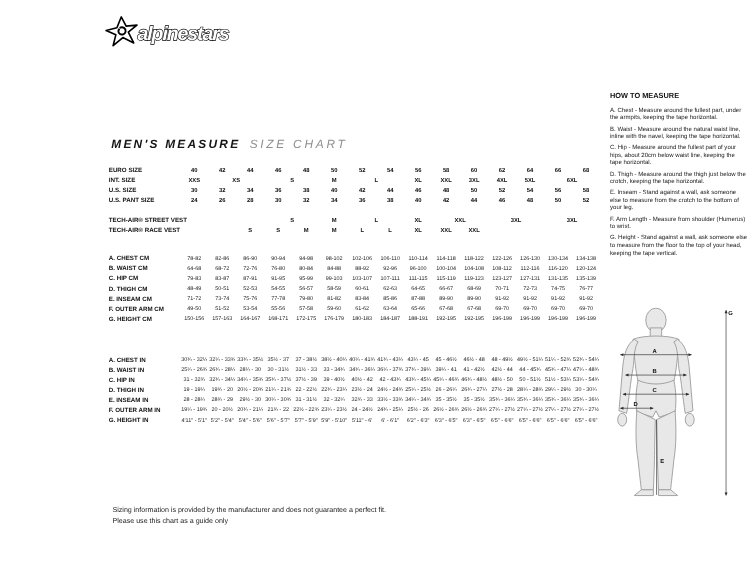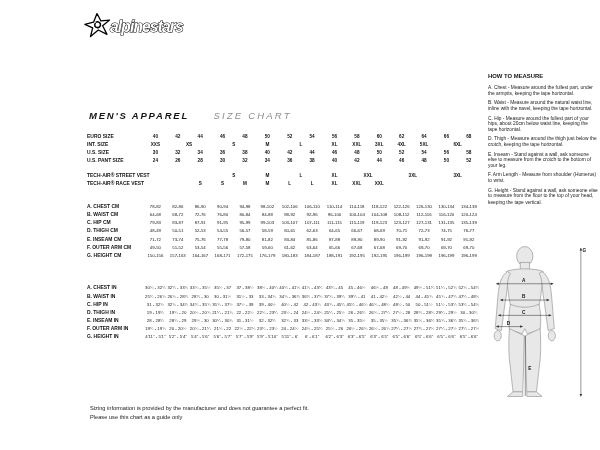--- a/index.html
+++ b/index.html
@@ -6,21 +6,21 @@
   * { box-sizing:border-box; }
   html,body { margin:0; padding:0; }
   body {
     width:600px; height:450px; position:relative; overflow:hidden;
     background:#ffffff; color:var(--ink);
     font-family:"Liberation Sans", sans-serif;
   }
   .logo { position:absolute; left:84px; top:7px; width:130px; height:40px; }
   .title { position:absolute; left:89px; top:110px; font-style:italic; font-weight:bold;
            font-size:9.5px; letter-spacing:1.8px; color:#161616; white-space:nowrap; }
-  .title .sub { font-weight:normal; color:#8d8d8d; margin-left:20px; letter-spacing:2.2px;font-style:italic; }
+  .title .sub { font-weight:normal; color:#8d8d8d; margin-left:3px; letter-spacing:2.2px;font-style:italic; }
 
   
   .table-wrap { position:absolute; left:87px; top:132px; width:640px;
                 transform:scale(0.62); transform-origin:0 0; }
   table.sizes { border-collapse:collapse; table-layout:fixed; width:634px; }
   table.sizes col.lbl { width:92px; }
   table.sizes col.c { width:36px; }
   table.sizes tr { height:13px; }
   table.sizes th { font-size:8px; font-weight:bold; text-align:left; padding:0;
                    line-height:1.15; vertical-align:middle; color:#111; }
@@ -52,21 +52,21 @@
     <svg viewBox="0 0 300 70" width="130" height="40">
       <g>
         <path d="M 30 4 L 39 21 L 59 19 L 43 32 L 53 52 L 33 42 L 15 57 L 20 37 L 2 29 L 22 24 Z" fill="#ffffff" stroke="#000000" stroke-width="3" stroke-linejoin="round"></path>
         <path d="M 27 24 C 33 21 39 25 38 31 C 37 36 31 38 27 35 C 24 33 24 28 27 26" fill="none" stroke="#000000" stroke-width="3.5"></path>
       </g>
       <text x="60" y="47" font-family="'Liberation Sans', sans-serif" font-size="36" font-style="italic" font-weight="bold" letter-spacing="-2" fill="#ffffff" stroke="#000000" stroke-width="2.4" paint-order="stroke">alpinestars</text>
     </svg>
   </div>
 
   <div class="title">
-    <span>MEN'S APPAREL</span>
+    <span>MEN'S MEASURE</span>
     <span class="sub">SIZE CHART</span>
   </div>
 
   <div class="table-wrap">
     <table class="sizes">
       <colgroup>
         <col class="lbl">
           <col class="c">
           <col class="c">
           <col class="c">

